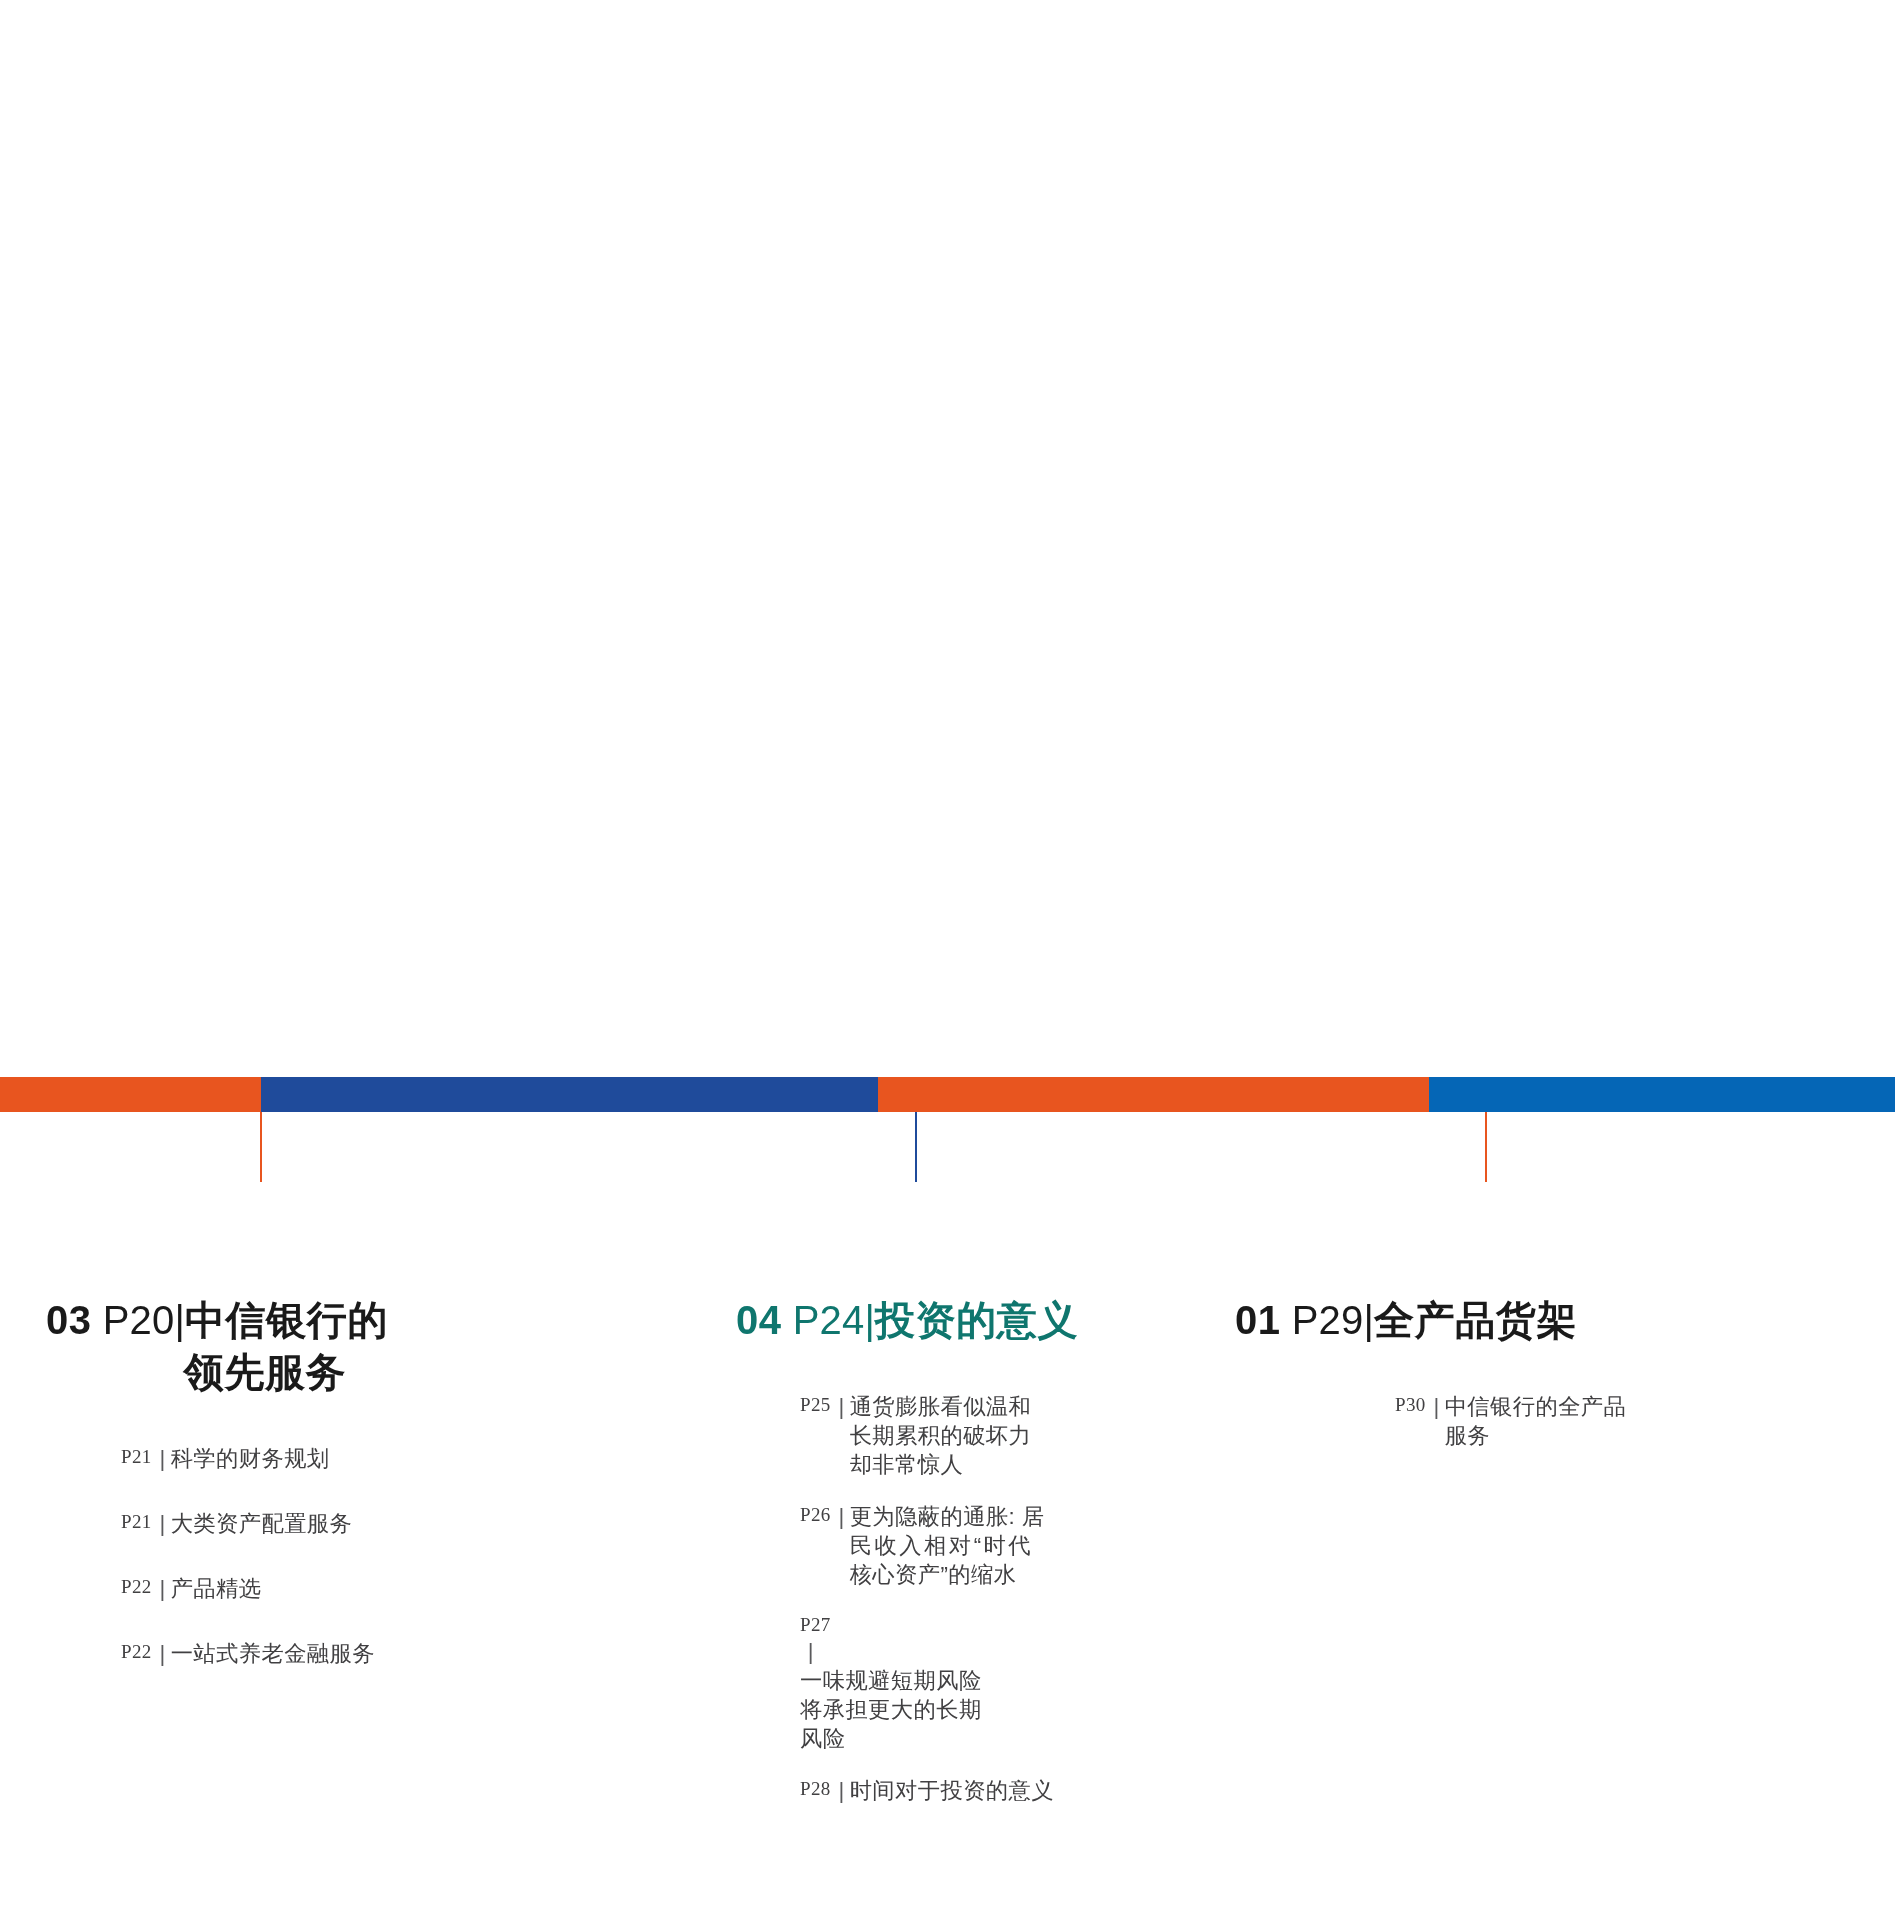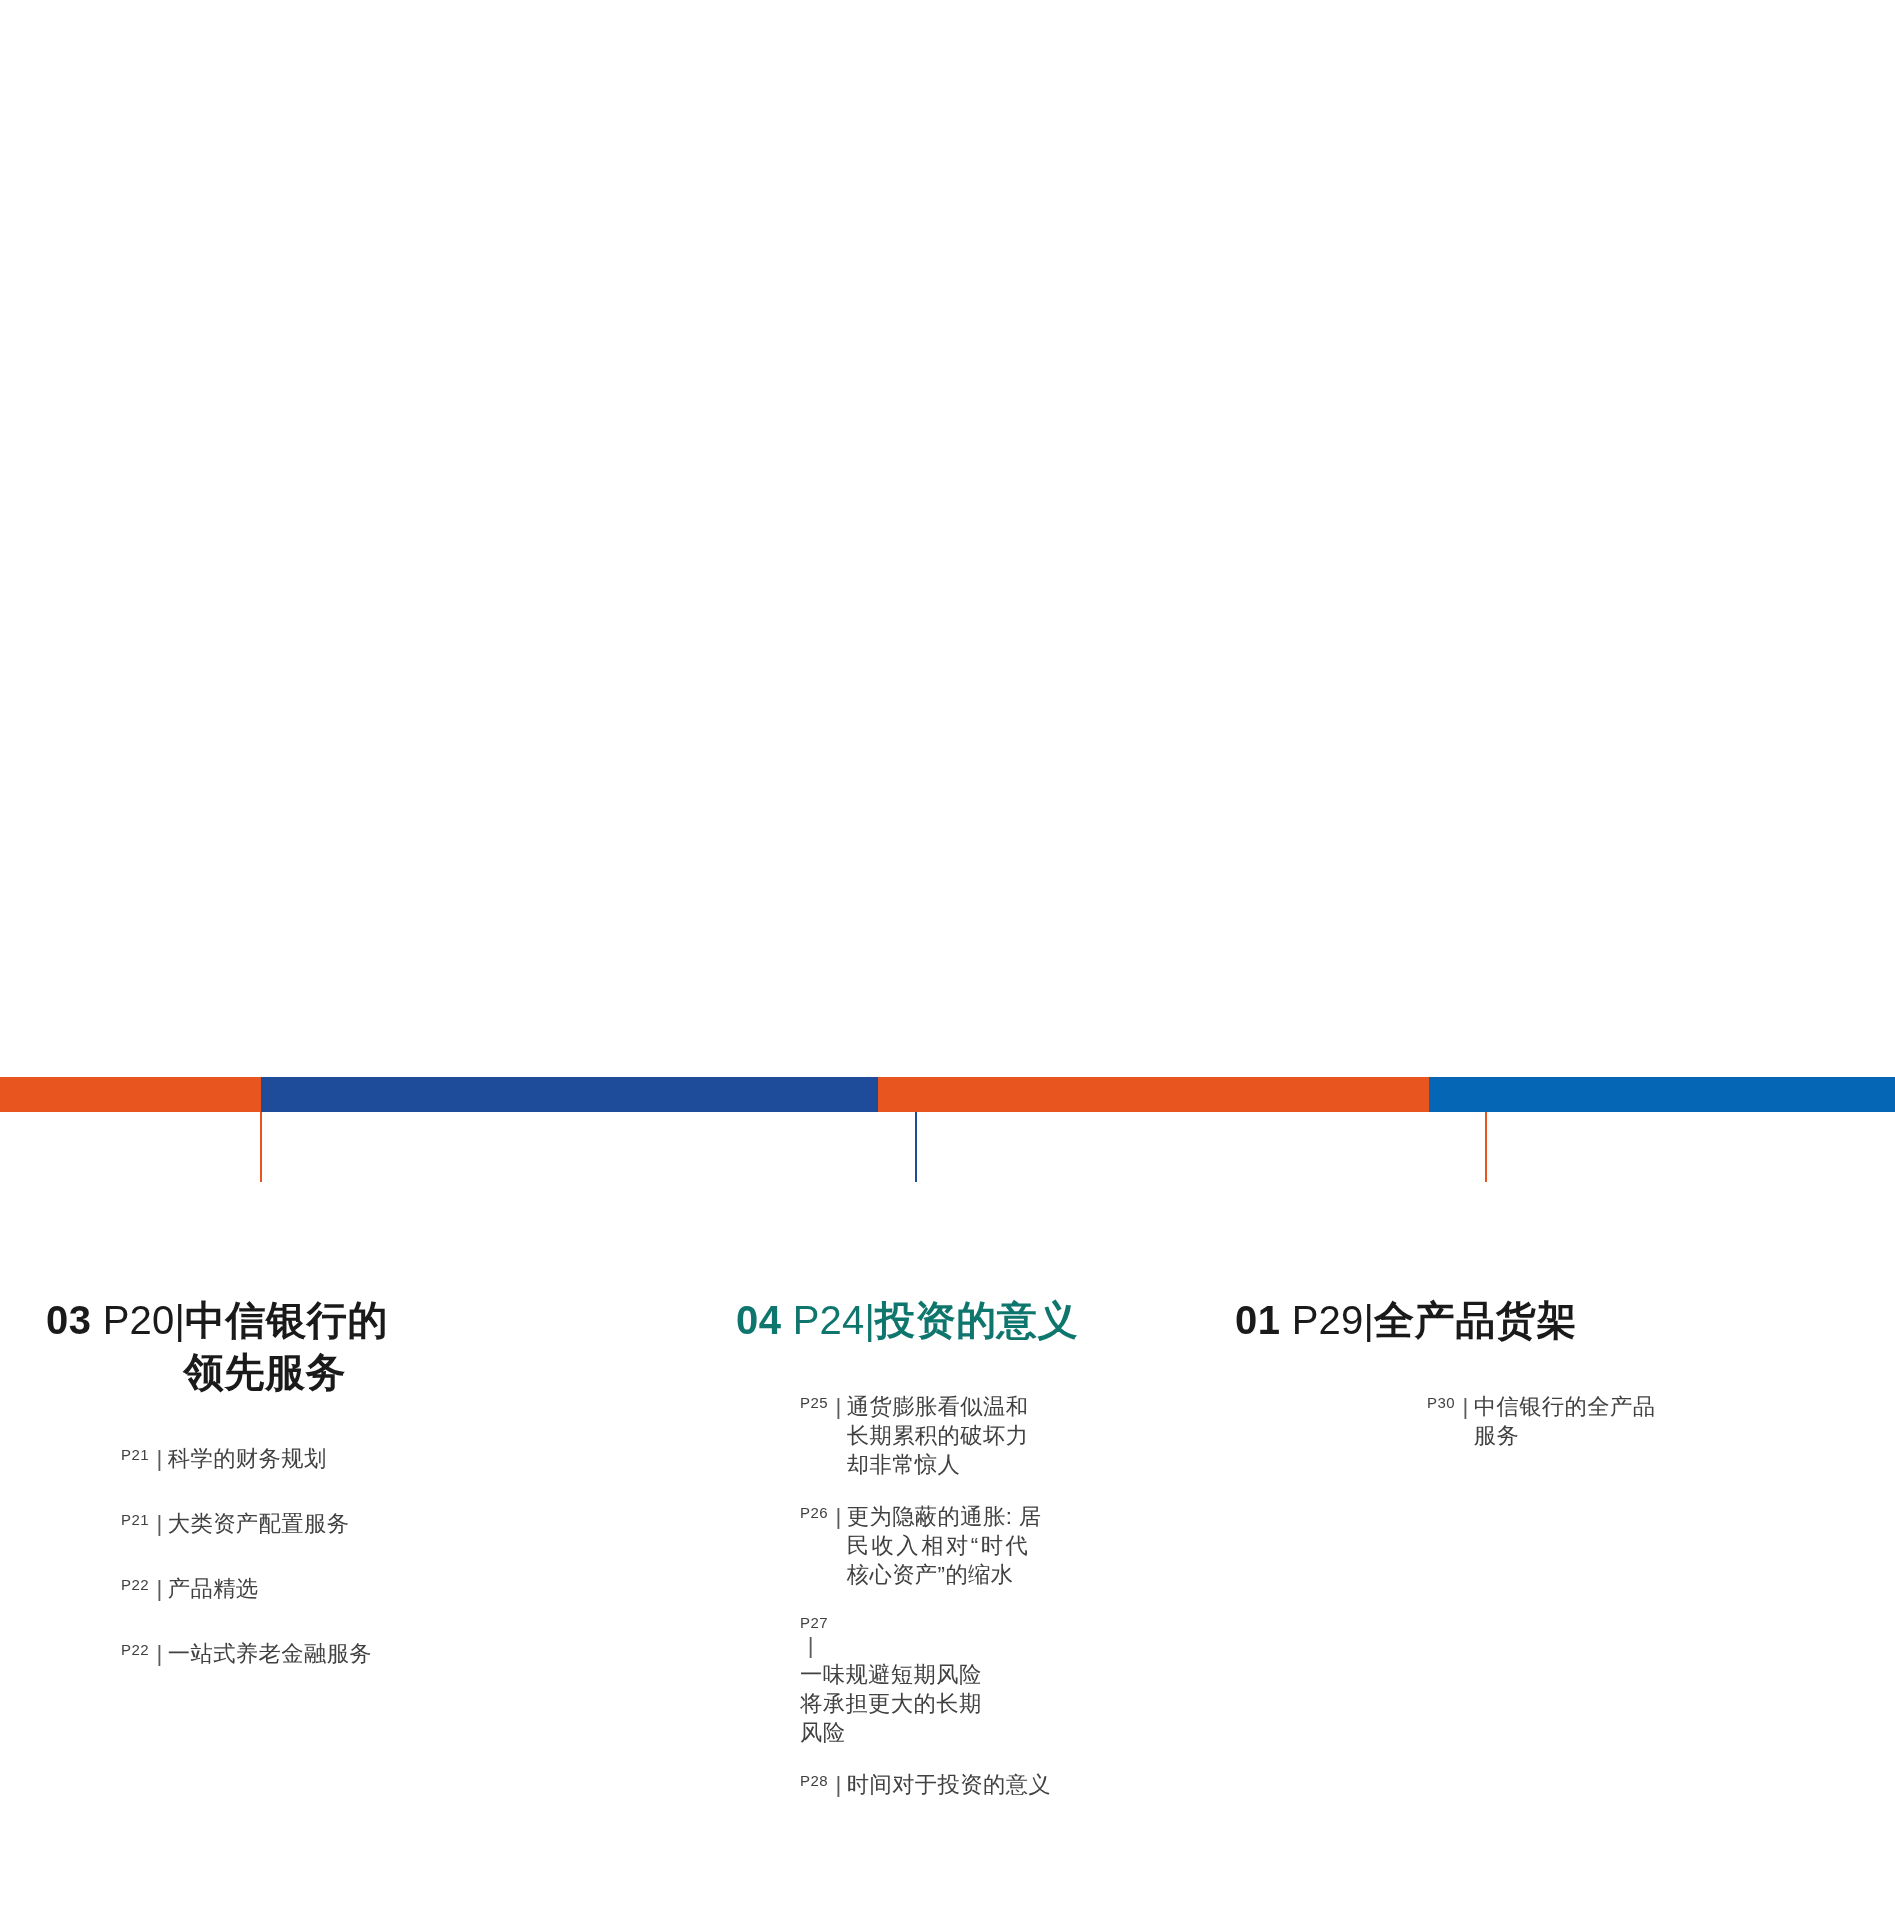--- a/index.html
+++ b/index.html
@@ -92,25 +92,26 @@
   .items {
     margin-top: 47px;
   }
   .item {
     display: flex;
     align-items: flex-start;
     color: #414042;
     margin-bottom: 37px;
   }
   .item .pnum {
-    font-size: 15px;
+    font-size: 19px;
     line-height: 1.30;
     letter-spacing: 0.4px;
     white-space: nowrap;
     flex: 0 0 auto;
+    font-family: Liberation Serif, serif;
   }
   .item .sep {
     font-size: 22.3px;
     line-height: 1.30;
     flex: 0 0 auto;
     padding: 0 5.4px 0 7.7px;
     color: #5a5a5c;
   }
   .item .txt {
     font-size: 22.3px;
@@ -222,21 +223,21 @@
         </span>
       </div>
     </div>
   </div>
 
   <div class="col col-3">
     <div class="head" style="color: rgb(26, 26, 26);">
       <span class="num">01</span><span>&nbsp;</span><span class="pg">P29</span><span class="pg">|</span><span class="cjk">全产品货架</span>
     </div>
     <div class="items">
-      <div class="item" style="color: rgb(65, 64, 66); margin-left: 32px;">
+      <div class="item" style="color: rgb(65, 64, 66);">
         <span class="pnum">P30</span>
         <span class="sep">|</span>
         <span class="txt">
           <span class="ln">中信银行的全产品</span>
           <span class="ln">服务</span>
         </span>
       </div>
     </div>
   </div>
 

